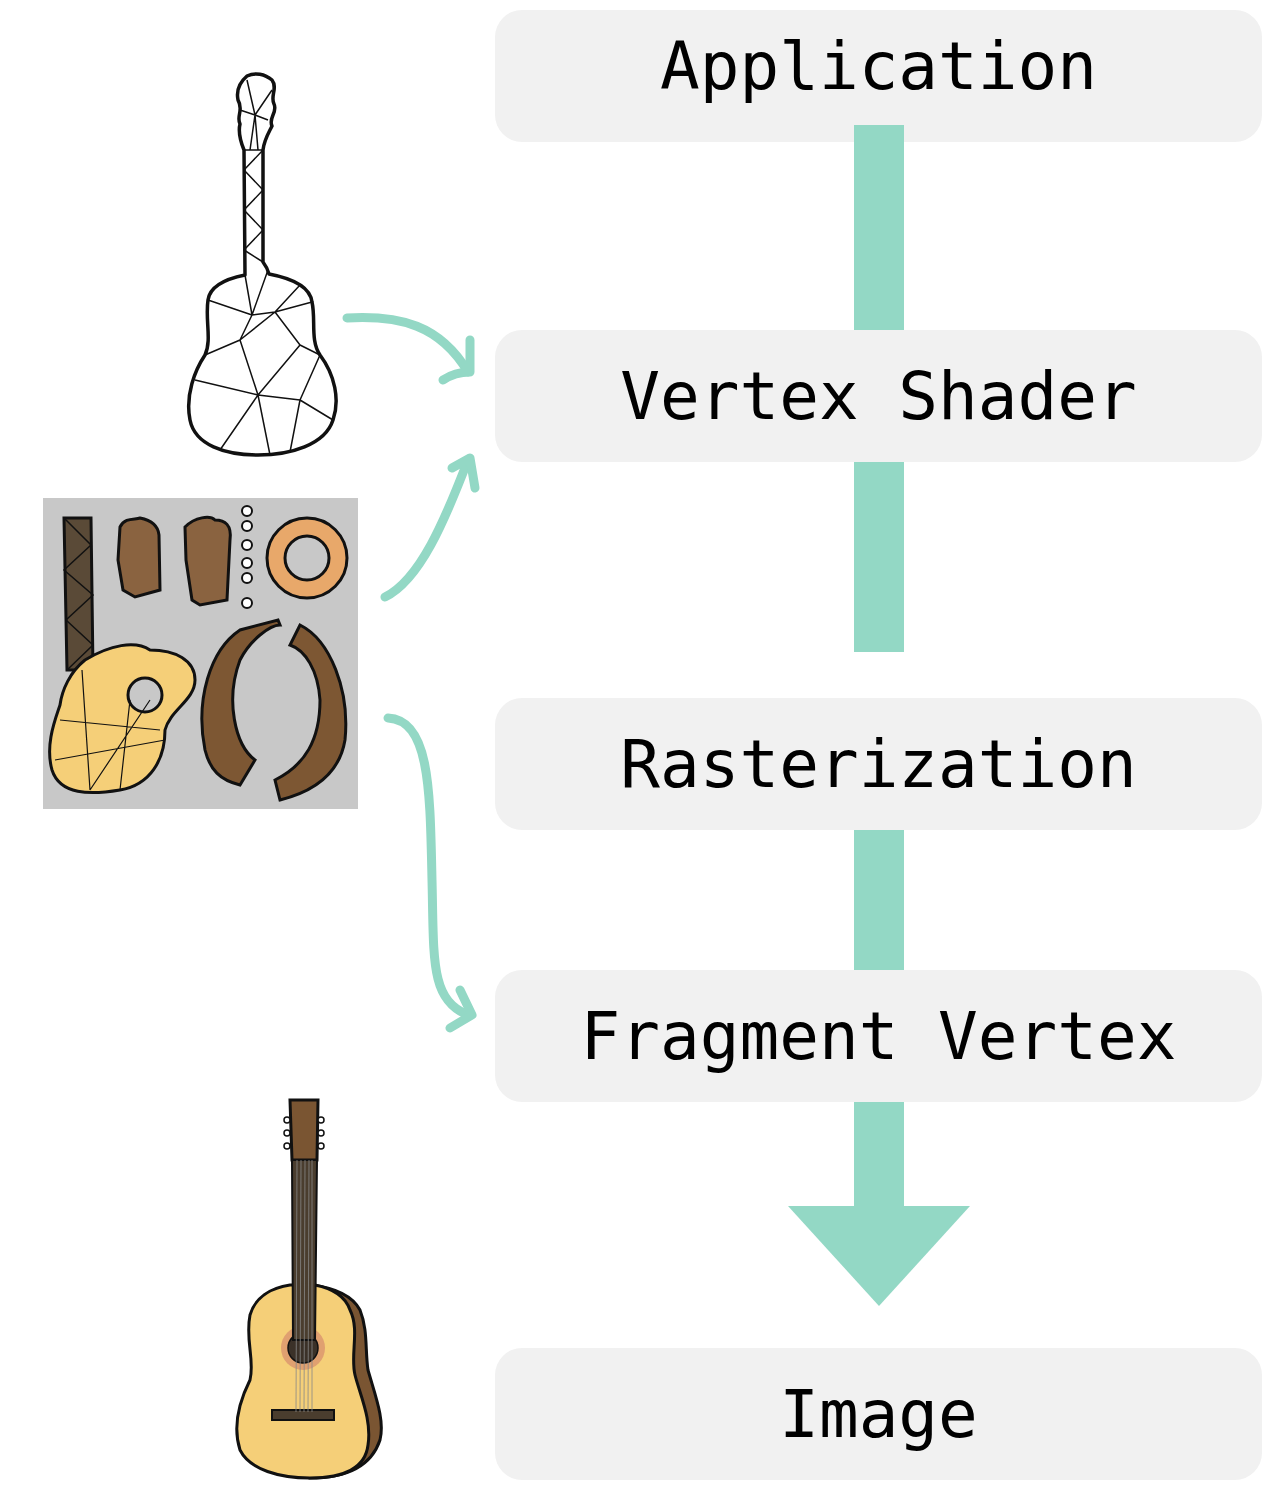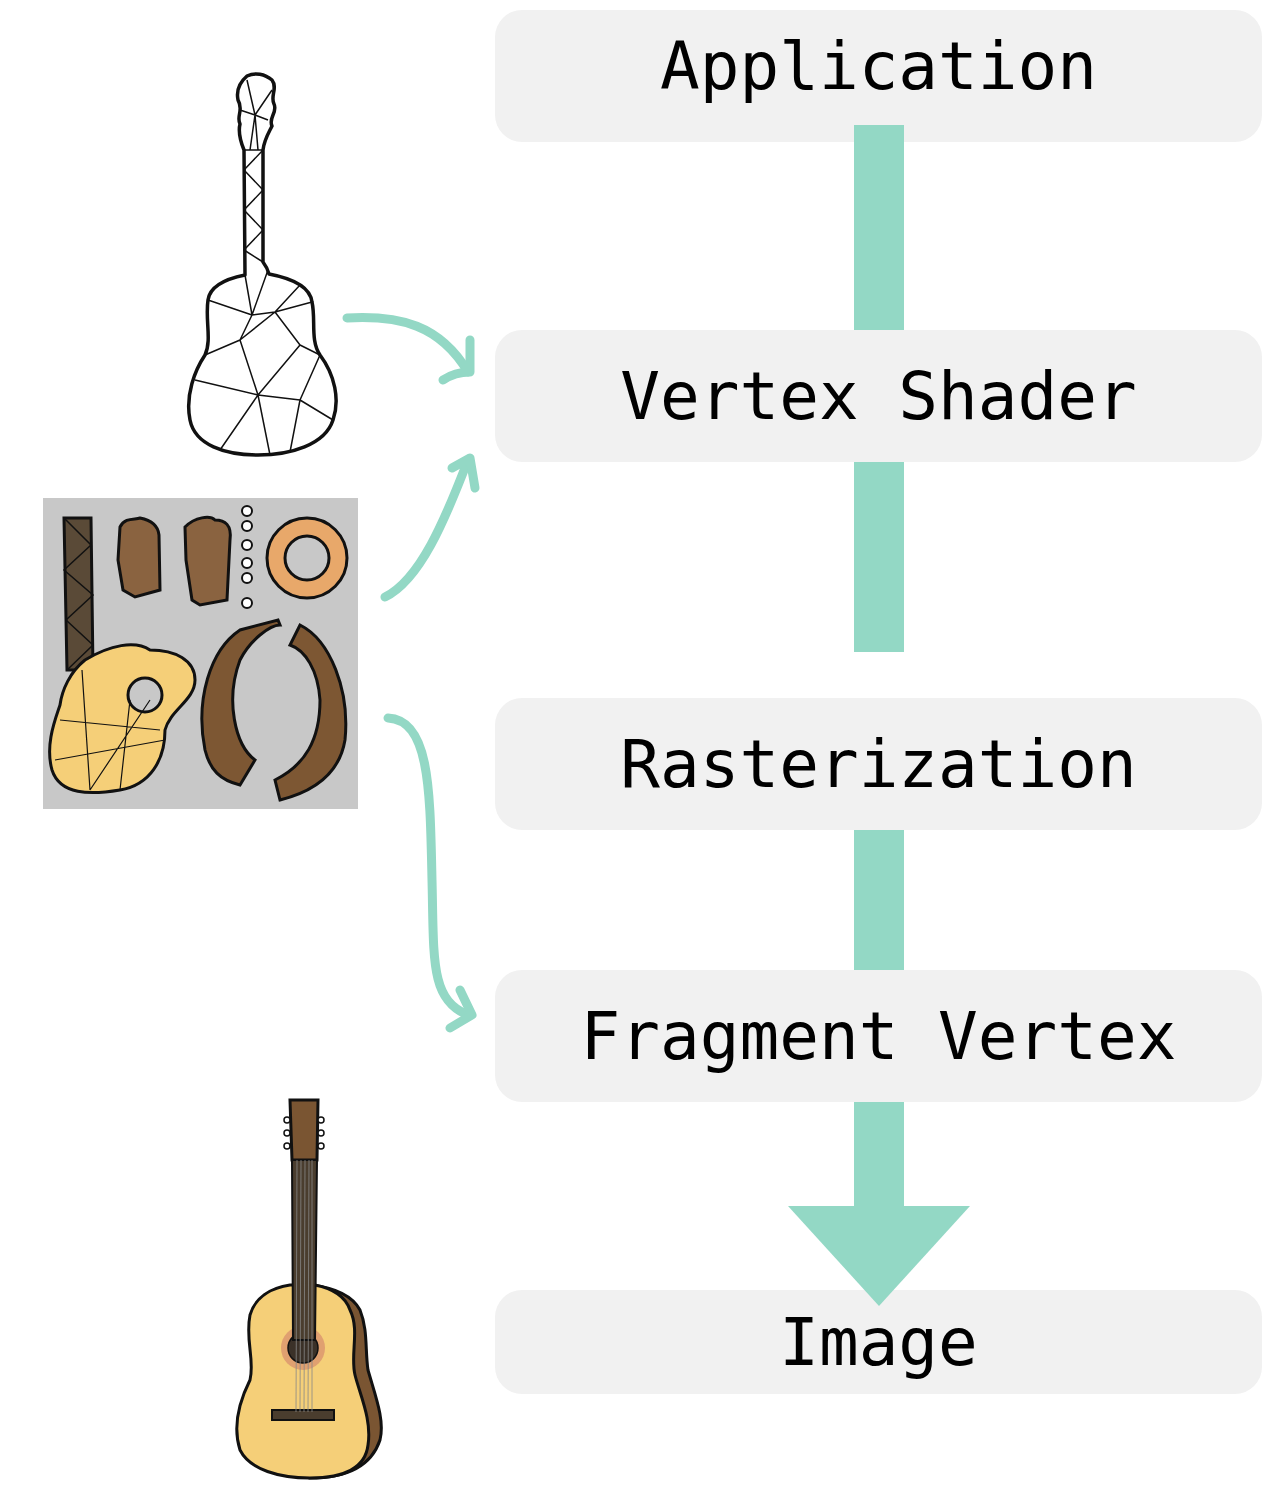--- a/index.html
+++ b/index.html
@@ -23,21 +23,21 @@
 
 <div class="stage" style="top:330px;height:132px;">
   <span>Vertex Shader</span>
 </div>
 <div class="stage" style="top:650px;height:132px;margin-top:48px;">
   <span>Rasterization</span>
 </div>
 <div class="stage" style="top:970px;height:132px;">
   <span>Fragment Vertex</span>
 </div>
-<div class="stage" style="top:1290px;height:104px;">
+<div class="stage" style="top:1348px;height:132px;">
   <span>Image</span>
 </div>
 
 <svg width="1269" height="1485" viewBox="0 0 1269 1485">
 
   <polygon points="788,1206 970,1206 879,1306" fill="#93d8c5"></polygon>
 
   <g fill="none" stroke="#93d8c5" stroke-width="9" stroke-linecap="round" stroke-linejoin="round">
     <path d="M347,318 C400,315 440,325 468,372"></path>
     <path d="M443,380 C452,374 462,372 470,372 L470,340"></path>

